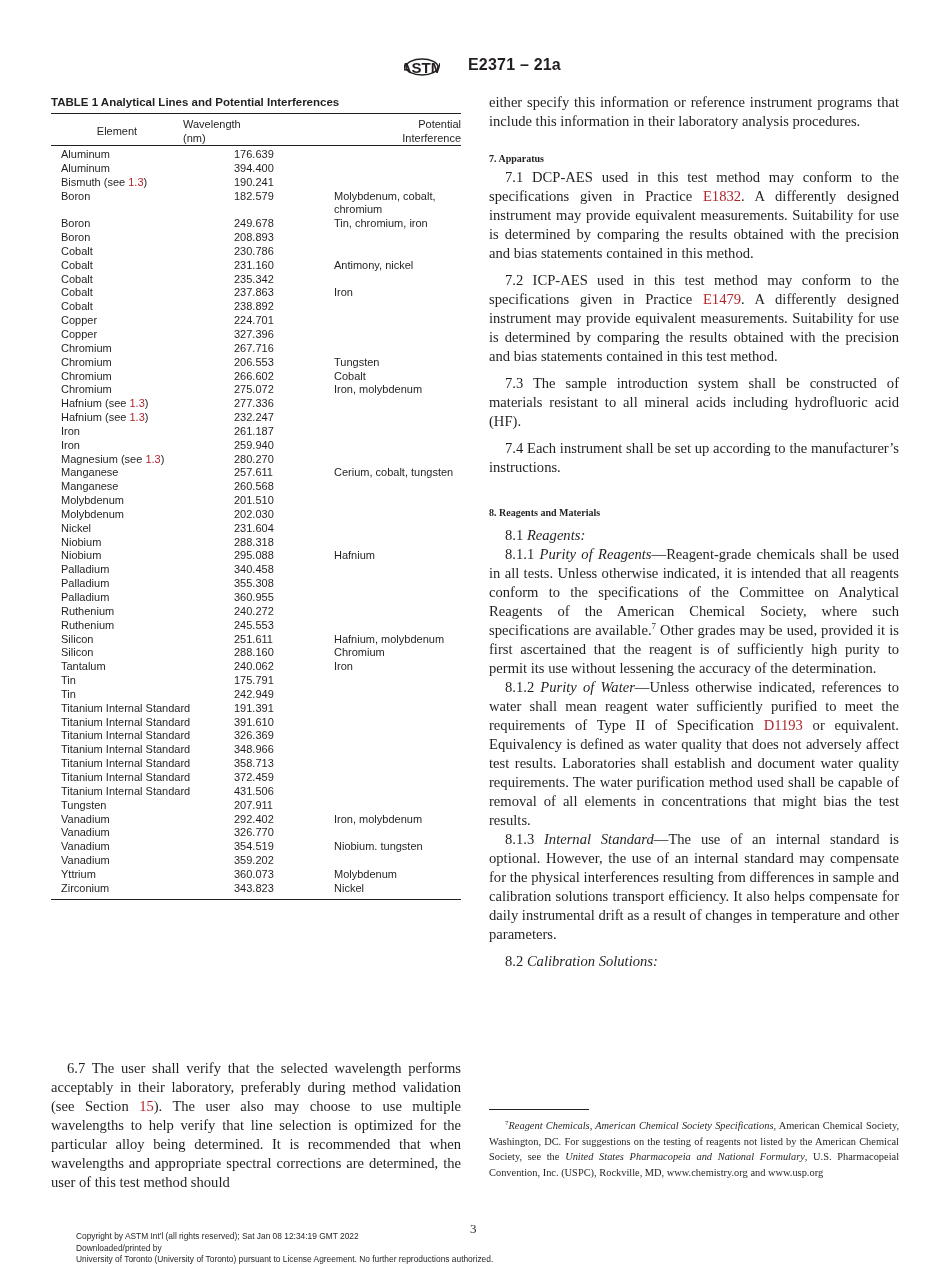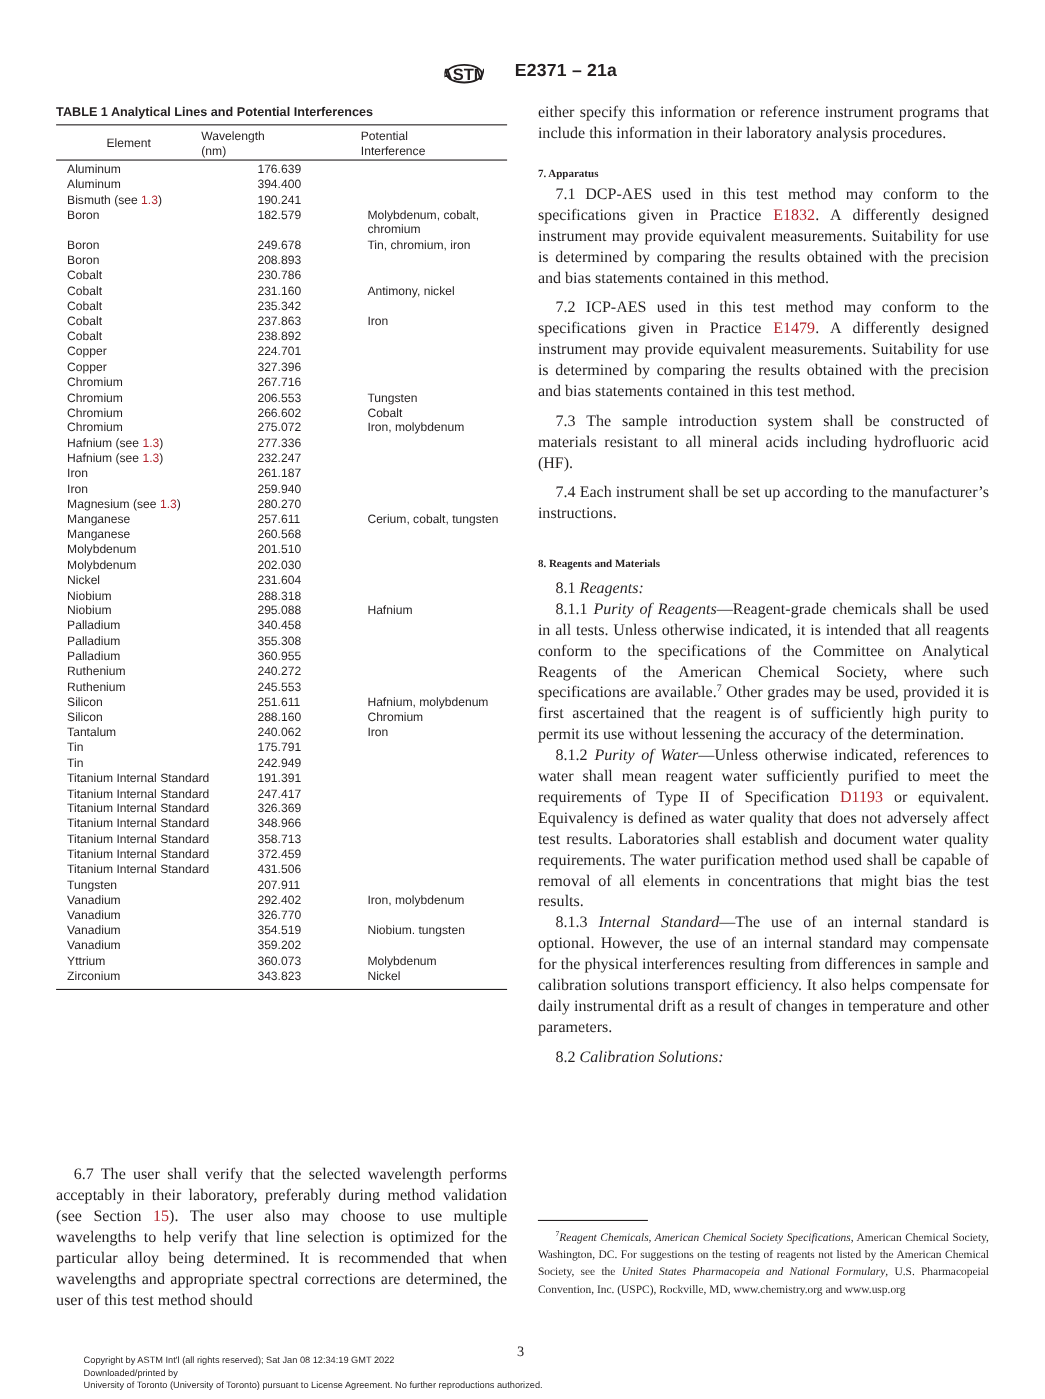--- a/index.html
+++ b/index.html
@@ -14,21 +14,21 @@
     .doc-id { position: absolute; left: 468px; top: 6px; font-size: 16px; font-weight: bold; letter-spacing: 0.2px; }
 
     
     .table-wrap { position: absolute; left: 51px; top: 95px; width: 410px; }
     .table-title { text-align: left; font-size: 11.5px; font-weight: bold; height: 18px; line-height: 14px; }
     .rule-thick { border-top: 1.6px solid #231f20; }
     .rule-thin { border-top: 0.8px solid #231f20; }
     .thead { display: flex; font-size: 11px; line-height: 14px; padding: 3px 0 2px 0; height: 31px; box-sizing: border-box; }
     .thead .c1 { width: 132px; text-align: center; padding-top: 7px; }
     .thead .c2 { width: 145px; text-align: left; }
-    .thead .c3 { width: 133px; text-align: left; }
+    .thead .c3 { width: 133px; text-align: right; }
     .tbody { padding-top: 2px; padding-bottom: 3px; }
     .trow { display: flex; font-size: 11px; line-height: 13.85px; }
     .trow .c1 { width: 183px; padding-left: 10px; box-sizing: border-box; }
     .trow .c1 .el { display: inline-block; width: 130px; }
     .trow .c2 { width: 100px; }
     .trow .c3 { width: 127px; }
 
     
     .para { font-size: 14.6px; line-height: 19px; text-align: justify; margin: 0; }
     .indent { text-indent: 16px; }
@@ -266,21 +266,21 @@
         <div class="c2">242.949</div>
         <div class="c3"></div>
       </div>
       <div class="trow">
         <div class="c1" style="width: 183px;"><span class="el"><span>Titanium Internal Standard</span></span></div>
         <div class="c2">191.391</div>
         <div class="c3"></div>
       </div>
       <div class="trow">
         <div class="c1" style="width: 183px;"><span class="el"><span>Titanium Internal Standard</span></span></div>
-        <div class="c2">247.417</div>
+        <div class="c2">391.610</div>
         <div class="c3"></div>
       </div>
       <div class="trow">
         <div class="c1" style="width: 183px;"><span class="el"><span>Titanium Internal Standard</span></span></div>
         <div class="c2">326.369</div>
         <div class="c3"></div>
       </div>
       <div class="trow">
         <div class="c1" style="width: 183px;"><span class="el"><span>Titanium Internal Standard</span></span></div>
         <div class="c2">348.966</div>

